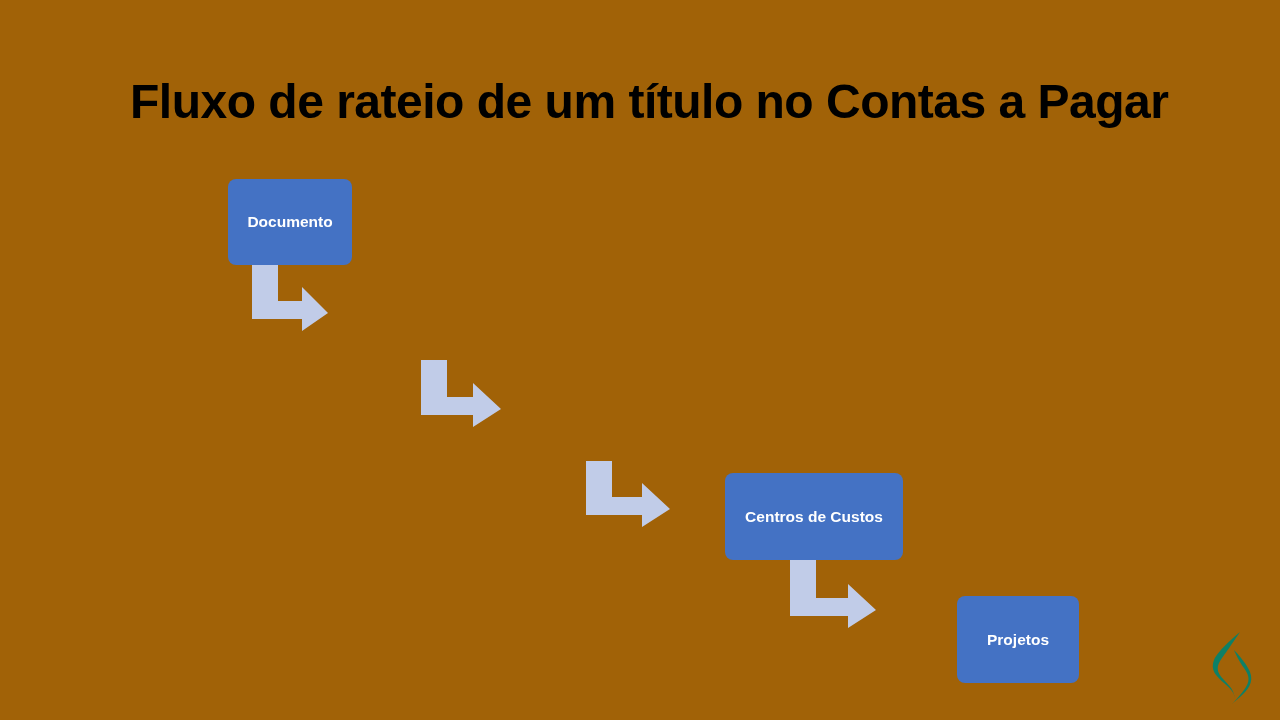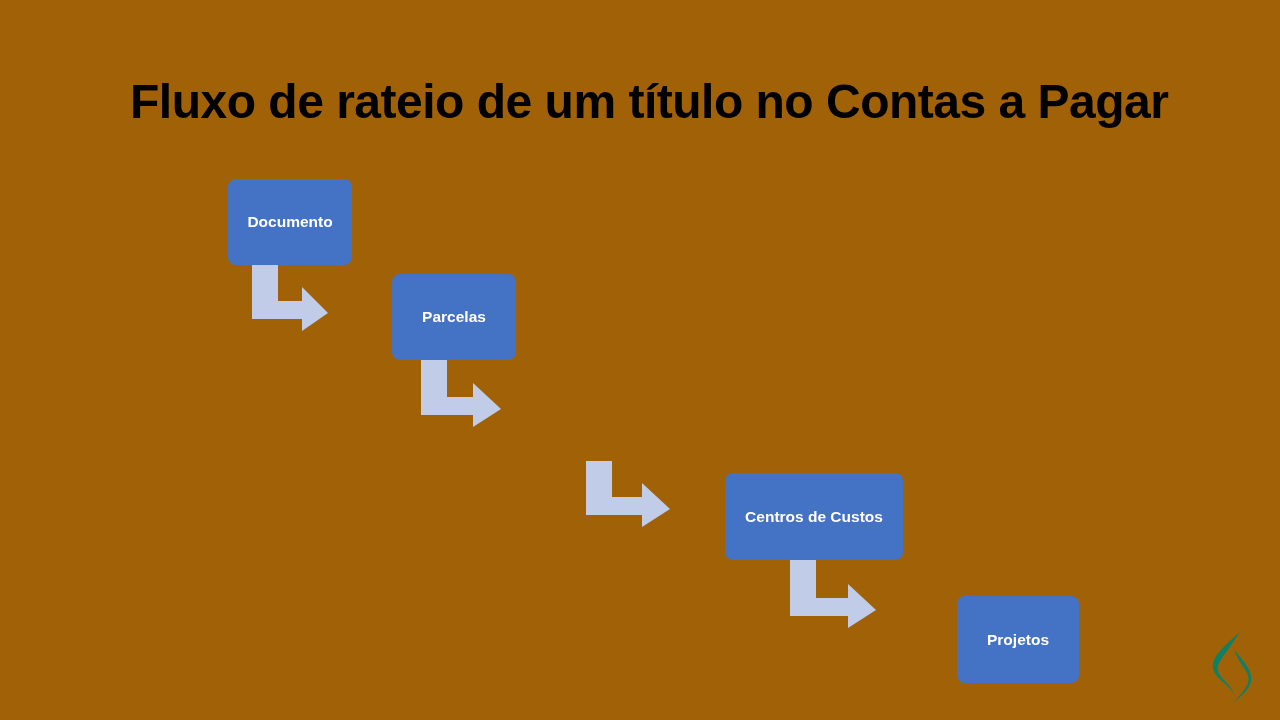--- a/index.html
+++ b/index.html
@@ -98,23 +98,20 @@
   <div class="flow-arrow" style="left:790px; top:560px; width:86px; height:68px;">
     <svg width="86" height="68" viewBox="0 0 86 68" aria-hidden="true">
       <path d="M0 0 H26 V38 H58 V24 L86 50 L58 68 V56 H0 Z" fill="#C1CCE8"></path>
     </svg>
   </div>
 
   <div class="flow-node" style="left:207px; top:179px; width:124px; height:86px;">
     <span class="node-label">Documento</span>
   </div>
 
-  <div class="flow-node" style="left:371px; top:274px; width:124px; height:86px;">
-    <span class="node-label">Parcelas</span>
-  </div>
 
 
   <div class="flow-node" style="left:704px; top:473px; width:178px; height:87px;">
     <span class="node-label">Centros  de Custos</span>
   </div>
 
   <div class="flow-node" style="left:936px; top:596px; width:122px; height:87px;">
     <span class="node-label">Projetos</span>
   </div>
 

